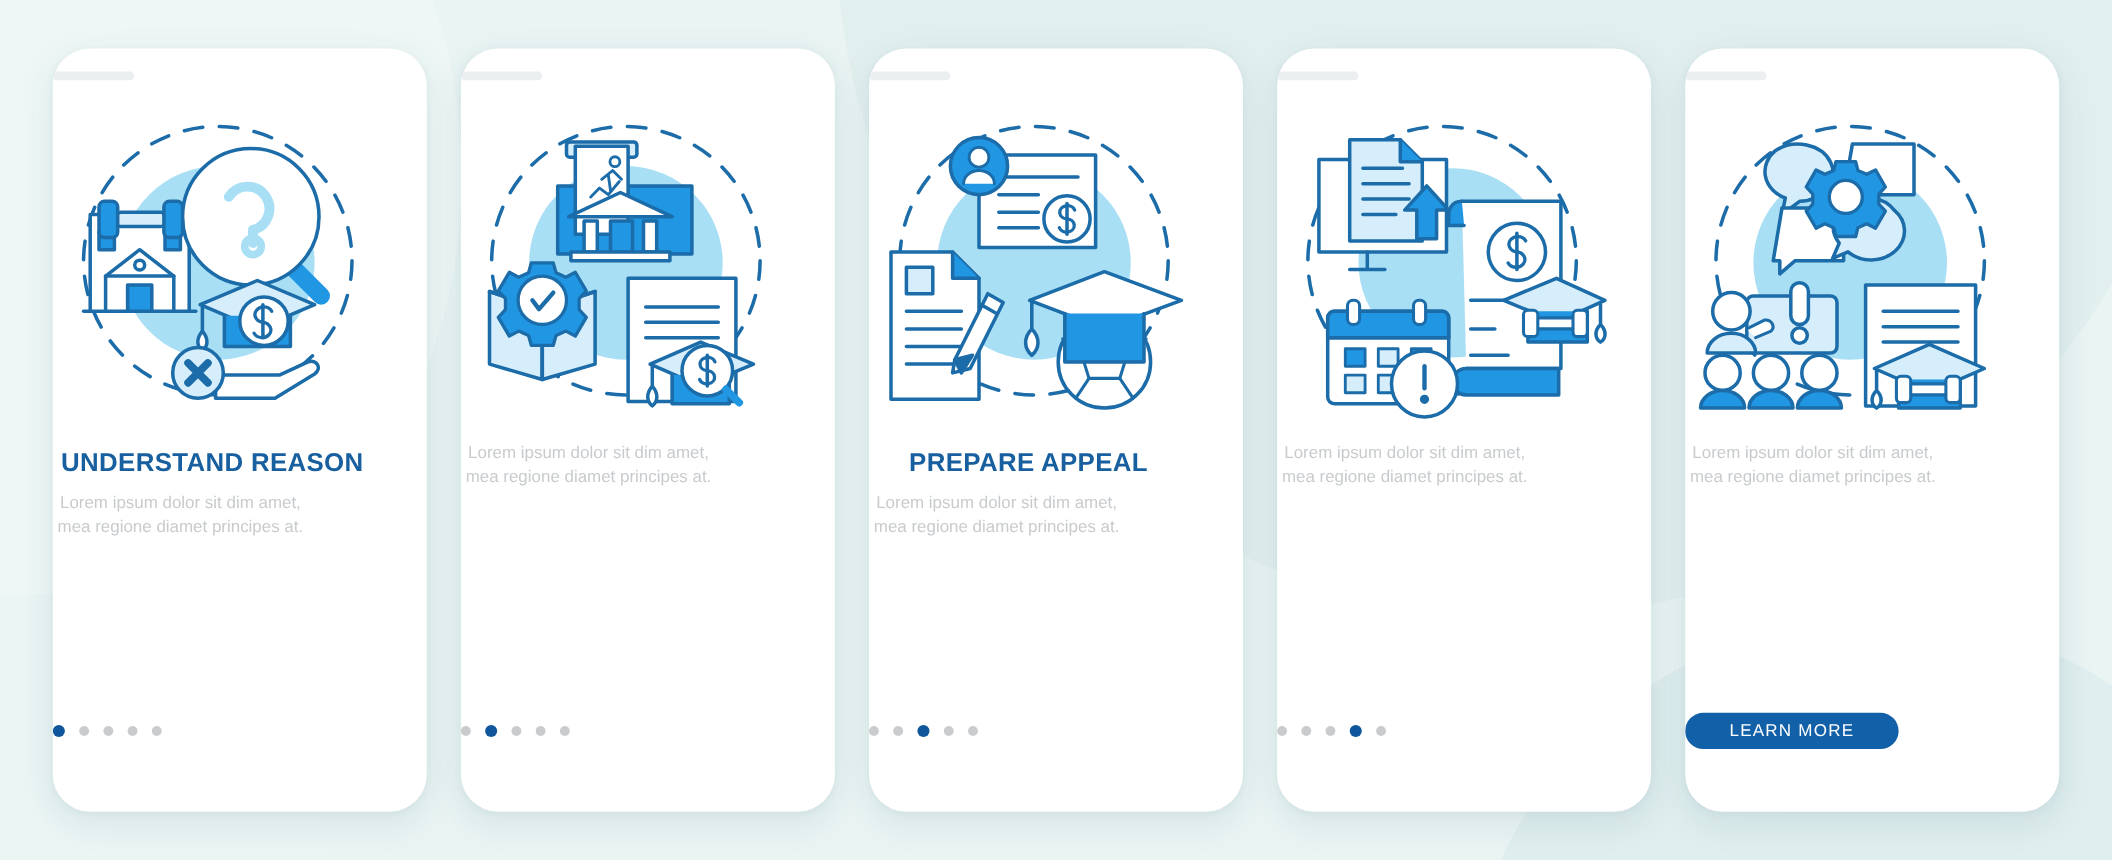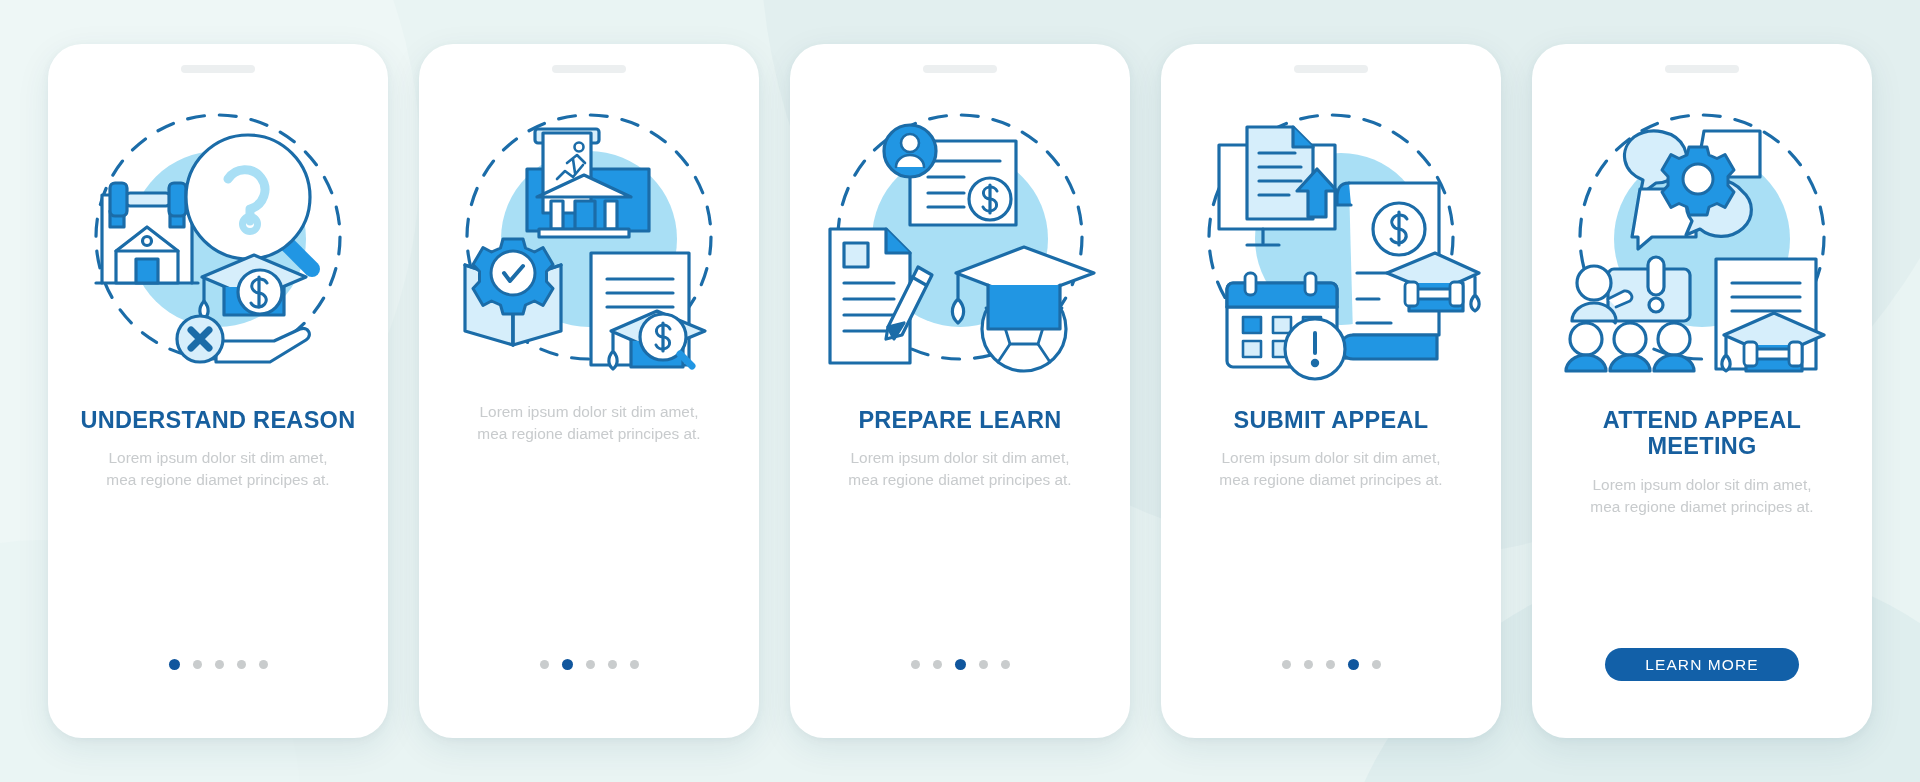--- a/index.html
+++ b/index.html
@@ -48,21 +48,21 @@
   .phone {
     position: relative;
     width: 340px;
     height: 694px;
     background: #ffffff;
     border-radius: 34px;
     box-shadow: 0 10px 34px rgba(24,70,96,0.085),
                 0 2px 8px rgba(24,70,96,0.05);
     display: flex;
     flex-direction: column;
-    align-items: center;
+    align-items: flex-start;
     overflow: hidden;
   }
   .speaker {
     width: 74px; height: 8px;
     border-radius: 4px;
     background: #eceff0;
     margin-top: 21px;
     flex: none;
   }
   .illustration {
@@ -303,21 +303,21 @@
     </g>
 
     <g>
       <path d="M146 186 L214 160 L284 186 L214 212 Z" fill="#fff" stroke="#1b6ca8"></path>
       <path d="M178 198 v44 h72 v-44" fill="#2196e3" stroke="#1b6ca8"></path>
       <path d="M148 188 v24 c-8 8 -7 18 0 24 c7 -6 8 -16 0 -24" fill="#fff"></path>
     </g>
   </g>
 </svg>
 </div>
-      <div class="screen-title">PREPARE LEARN</div>
+      <div class="screen-title">PREPARE APPEAL</div>
       <div class="screen-body">Lorem ipsum dolor sit dim amet, mea regione diamet principes at.</div>
       <div class="spacer"></div>
       <div class="dots">
         <span class="dot"></span>
         <span class="dot"></span>
         <span class="dot active"></span>
         <span class="dot"></span>
         <span class="dot"></span>
       </div>
     </div>
@@ -368,21 +368,20 @@
       <rect x="122" y="230" width="18" height="16" fill="#2196e3" stroke="#1b6ca8" stroke-width="2.6"></rect>
       <rect x="62" y="254" width="18" height="16" fill="#d6eefb" stroke="#1b6ca8" stroke-width="2.6"></rect>
       <rect x="92" y="254" width="18" height="16" fill="#d6eefb" stroke="#1b6ca8" stroke-width="2.6"></rect>
       <circle cx="134" cy="262" r="30" fill="#fff" stroke="#1b6ca8"></circle>
       <path d="M134 246 v20" stroke-width="4"></path>
       <circle cx="134" cy="276" r="2.6" fill="#1b6ca8"></circle>
     </g>
   </g>
 </svg>
 </div>
-      <div class="screen-title">SUBMIT APPEAL</div>
       <div class="screen-body">Lorem ipsum dolor sit dim amet, mea regione diamet principes at.</div>
       <div class="spacer"></div>
       <div class="dots">
         <span class="dot"></span>
         <span class="dot"></span>
         <span class="dot"></span>
         <span class="dot active"></span>
         <span class="dot"></span>
       </div>
     </div>
@@ -430,18 +429,17 @@
       <path d="M172 248 L222 226 L272 248 L222 270 Z" fill="#d6eefb" stroke="#1b6ca8"></path>
       <path d="M194 258 v26 h56 v-26" fill="#2196e3" stroke="#1b6ca8"></path>
       <path d="M174 250 v18 c-6 6 -5 13 0 16 c5 -3 6 -10 0 -16" fill="#fff"></path>
       <rect x="202" y="262" width="38" height="10" rx="3" fill="#fff" stroke="#1b6ca8" stroke-width="2.8"></rect>
       <rect x="192" y="255" width="13" height="24" rx="4" fill="#fff" stroke="#1b6ca8" stroke-width="2.8"></rect>
       <rect x="237" y="255" width="13" height="24" rx="4" fill="#fff" stroke="#1b6ca8" stroke-width="2.8"></rect>
     </g>
   </g>
 </svg>
 </div>
-      <div class="screen-title">ATTEND APPEAL MEETING</div>
       <div class="screen-body">Lorem ipsum dolor sit dim amet, mea regione diamet principes at.</div>
       <div class="spacer"></div>
       <button class="cta">LEARN MORE</button>
     </div>
   </div>
 
 </body></html>

